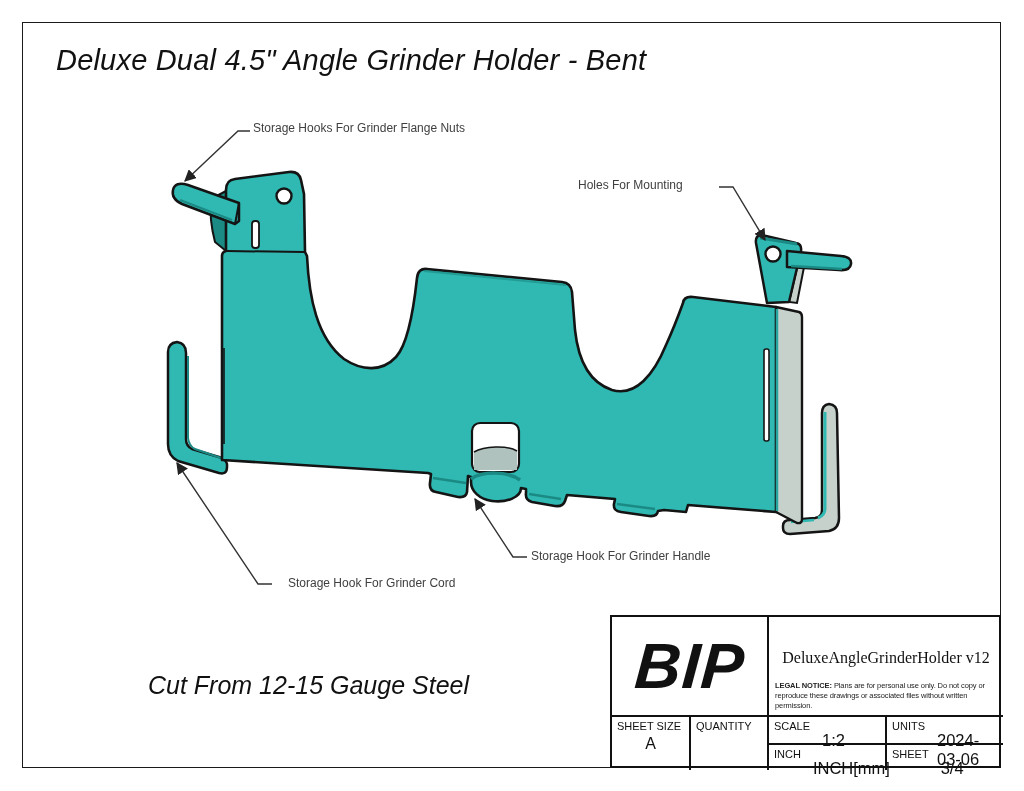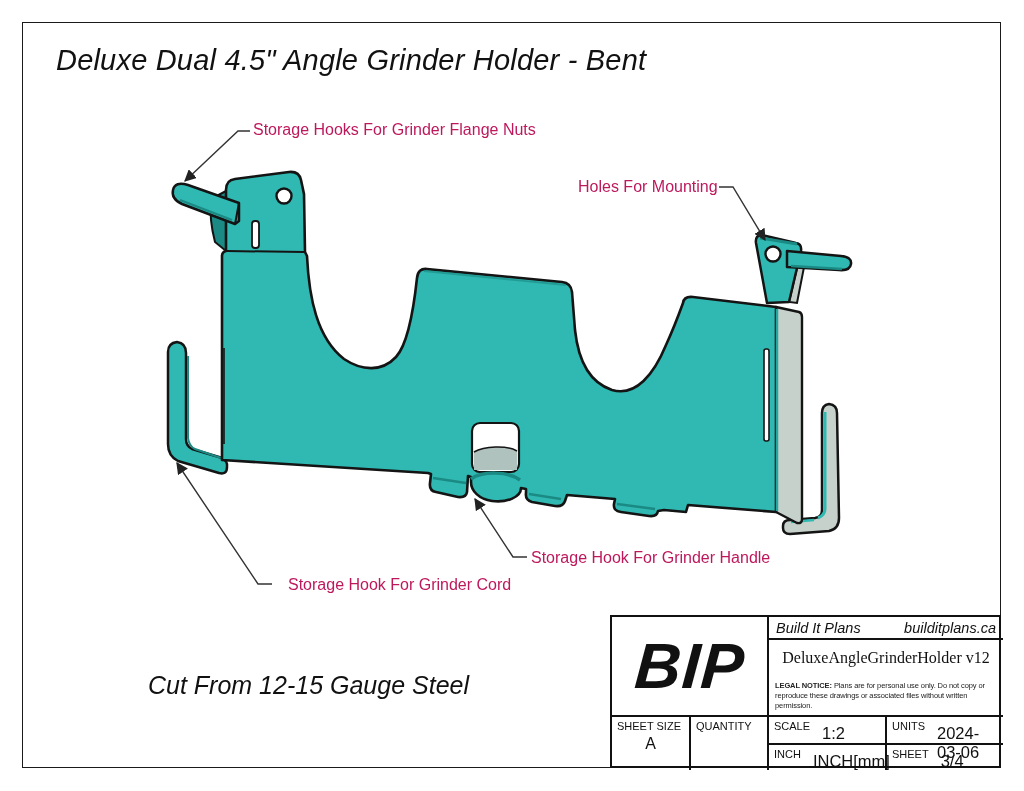--- a/index.html
+++ b/index.html
@@ -4,21 +4,21 @@
 <style>
   html,body{margin:0;padding:0;background:#fff;}
   #sheet{position:relative;width:1024px;height:791px;background:#fff;overflow:hidden;
          font-family:"Liberation Sans", sans-serif;color:#111;}
   #page-border{position:absolute;left:22px;top:22px;right:23px;bottom:23px;
                border:1.6px solid #1a1a1a;}
   .drawing-title{position:absolute;left:56px;top:44px;font-size:29px;font-style:italic;
                  white-space:nowrap;letter-spacing:0.2px;}
   .material-note{position:absolute;left:148px;top:671px;font-size:25px;font-style:italic;
                  white-space:nowrap;}
-  .callout{position:absolute;font-size:16px;white-space:nowrap;color:#be185d;}
+  .callout{position:absolute;font-size:12px;white-space:nowrap;color:#404040;}
   #cal-flange{left:253px;top:121px;}
   #cal-holes{left:578px;top:178px;}
   #cal-handle{left:531px;top:549px;}
   #cal-cord{left:288px;top:576px;}
   svg{position:absolute;left:0;top:0;}
 
   
   #tblock{position:absolute;left:610px;top:615px;right:23px;bottom:23px;
           border:2px solid #111;background:#fff;font-size:11px;}
   .tb-abs{position:absolute;box-sizing:border-box;}
@@ -36,21 +36,21 @@
   #tb-bottom{left:0;top:98px;width:391px;height:53px;border-top:2px solid #111;}
   .tb-cell-label{font-size:11px;padding:3px 0 0 5px;color:#111;}
   #tb-sheetsize{left:0;top:0;width:79px;height:53px;border-right:2px solid #111;}
   #tb-quantity{left:79px;top:0;width:78px;height:53px;border-right:2px solid #111;}
   .tb-center-val{text-align:center;font-size:16px;margin-top:3px;}
   #tb-grid{left:157px;top:0;width:234px;height:53px;}
   .tb-row{position:absolute;left:0;width:234px;height:26px;display:flex;}
   #tb-row1{top:0;border-bottom:2px solid #111;height:26px;align-items:center;}
   #tb-row2{top:28px;height:25px;}
   .tb-kv{box-sizing:border-box;display:flex;align-items:flex-start;}
-  .tb-kv .val{font-size:16.5px;margin-left:12px;margin-top:7px;}
+  .tb-kv .val{font-size:16.5px;margin-left:12px;margin-top:14px;}
   .kv-scale{width:118px;border-right:2px solid #111;height:100%;}
   .kv-date{flex:1;height:100%;}
 </style>
 </head>
 <body>
 
 <div id="sheet">
   <div id="page-border"></div>
 
   <div class="drawing-title">Deluxe Dual 4.5" Angle Grinder Holder - Bent</div>
@@ -144,24 +144,20 @@
   <div class="callout" id="cal-handle">Storage Hook For Grinder Handle</div>
   <div class="callout" id="cal-cord">Storage Hook For Grinder Cord</div>
 
   <div class="material-note">Cut From 12-15 Gauge Steel</div>
 
   <div id="tblock">
     <div class="tb-abs" id="tb-logo-cell">
       <div id="tb-logo">BIP</div>
     </div>
 
-    <div class="tb-abs" id="tb-head">
-      <span>Build It Plans</span>
-      <span>builditplans.ca</span>
-    </div>
 
     <div class="tb-abs" id="tb-title-cell">
       <div id="tb-title">DeluxeAngleGrinderHolder v12</div>
       <div id="tb-legal"><b>LEGAL NOTICE:</b><span> Plans are for personal use only. Do not copy or reproduce these drawings or associated files without written permission.</span></div>
     </div>
 
     <div class="tb-abs" id="tb-bottom">
       <div class="tb-abs" id="tb-sheetsize">
         <div class="tb-cell-label">SHEET SIZE</div>
         <div class="tb-center-val">A</div>

